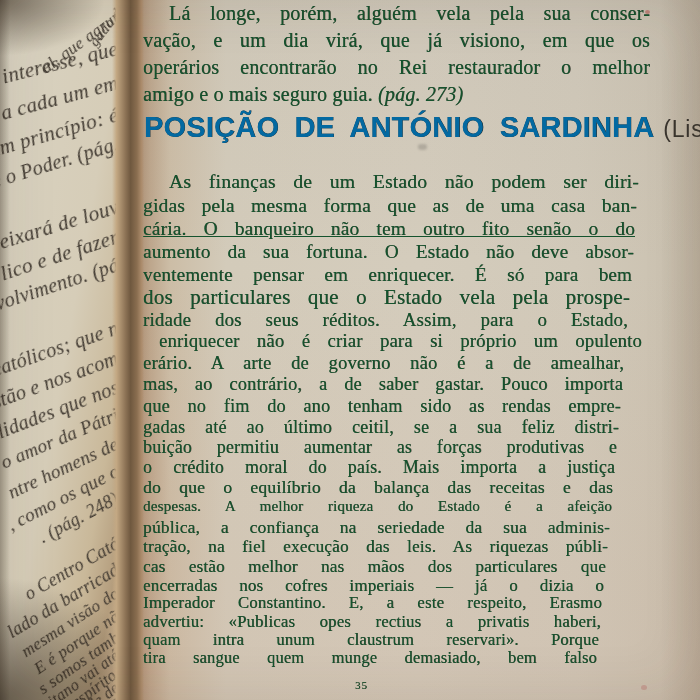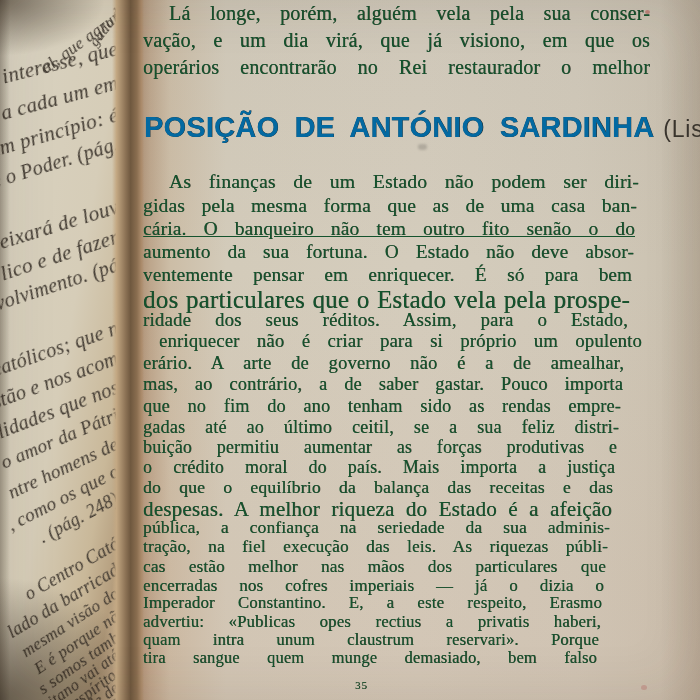--- a/index.html
+++ b/index.html
@@ -86,42 +86,45 @@
 
   <div class="right-page">
     <div class="rp-bg"></div>
 
     <div class="p1">
         <div class="bline p1line jline ink p1-indent" style="top: 2px;">Lá longe, porém, alguém vela pela sua conser-</div>
         <div class="bline p1line jline ink" style="top: 29px;">vação, e um dia virá, que já visiono, em que os</div>
         <div class="bline p1line jline ink" style="top: 56px;">operários encontrarão no Rei restaurador o melhor</div>
       </div>
 
+    <div class="bline p1last ink">
+      <span>amigo e o mais seguro guia. </span><span class="it">(pág. 273)</span>
+    </div>
 
     <div class="heading">
       <span class="h-bold">POSIÇÃO DE ANTÓNIO SARDINHA</span><span class="h-light">(Lisboa, 1943)</span>
     </div>
 
     <div class="p2">
         <div class="bline p2line jline ink p2-indent" style="top: 171px; font-size: 19.6px; width: 496px;">As finanças de um Estado não podem ser diri-</div>
         <div class="bline p2line jline ink" style="top: 194.6px; font-size: 19.46px; width: 494px;">gidas pela mesma forma que as de uma casa ban-</div>
         <div class="bline p2line jline ink" style="top: 217.9px; font-size: 19.32px; width: 492px; text-decoration: underline;">cária. O banqueiro não tem outro fito senão o do</div>
         <div class="bline p2line jline ink" style="top: 241px; font-size: 19.18px; width: 491px;">aumento da sua fortuna. O Estado não deve absor-</div>
         <div class="bline p2line jline ink" style="top: 263.9px; font-size: 19.04px; width: 489px;">ventemente pensar em enriquecer. É só para bem</div>
-        <div class="bline p2line jline ink" style="top: 286.4px; font-size: 25px; width: 487px;">dos particulares que o Estado vela pela prospe-</div>
+        <div class="bline p2line jline ink" style="top: 286.4px; font-size: 21px; width: 487px;">dos particulares que o Estado vela pela prospe-</div>
         <div class="bline p2line jline ink" style="top: 308.8px; font-size: 18.77px; width: 485px;">ridade dos seus réditos. Assim, para o Estado,</div>
         <div class="bline p2line jline ink" style="top: 330.8px; font-size: 18.63px; width: 483px; margin-left: 16px;">enriquecer não é criar para si próprio um opulento</div>
         <div class="bline p2line jline ink" style="top: 352.6px; font-size: 18.49px; width: 481px;">erário. A arte de governo não é a de amealhar,</div>
         <div class="bline p2line jline ink" style="top: 374.2px; font-size: 18.35px; width: 480px;">mas, ao contrário, a de saber gastar. Pouco importa</div>
         <div class="bline p2line jline ink" style="top: 395.5px; font-size: 18.21px; width: 478px;">que no fim do ano tenham sido as rendas empre-</div>
         <div class="bline p2line jline ink" style="top: 416.5px; font-size: 18.07px; width: 476px;">gadas até ao último ceitil, se a sua feliz distri-</div>
         <div class="bline p2line jline ink" style="top: 437.3px; font-size: 17.93px; width: 474px;">buição permitiu aumentar as forças produtivas e</div>
         <div class="bline p2line jline ink" style="top: 457.8px; font-size: 17.79px; width: 472px;">o crédito moral do país. Mais importa a justiça</div>
         <div class="bline p2line jline ink" style="top: 478.1px; font-size: 17.65px; width: 470px;">do que o equilíbrio da balança das receitas e das</div>
-        <div class="bline p2line jline ink" style="top: 498.1px; font-size: 21px; width: 469px;">despesas. A melhor riqueza do Estado é a afeição</div>
+        <div class="bline p2line jline ink" style="top: 498.1px; font-size: 15px; width: 469px;">despesas. A melhor riqueza do Estado é a afeição</div>
         <div class="bline p2line jline ink" style="top: 517.8px; font-size: 17.37px; width: 467px;">pública, a confiança na seriedade da sua adminis-</div>
         <div class="bline p2line jline ink" style="top: 537.3px; font-size: 17.23px; width: 465px;">tração, na fiel execução das leis. As riquezas públi-</div>
         <div class="bline p2line jline ink" style="top: 556.6px; font-size: 17.1px; width: 463px;">cas estão melhor nas mãos dos particulares que</div>
         <div class="bline p2line jline ink" style="top: 575.5px; font-size: 16.96px; width: 461px;">encerradas nos cofres imperiais — já o dizia o</div>
         <div class="bline p2line jline ink" style="top: 594.3px; font-size: 16.82px; width: 459px;">Imperador Constantino. E, a este respeito, Erasmo</div>
         <div class="bline p2line jline ink" style="top: 612.7px; font-size: 16.68px; width: 458px;">advertiu: «Publicas opes rectius a privatis haberi,</div>
         <div class="bline p2line jline ink" style="top: 630.9px; font-size: 16.54px; width: 456px;">quam intra unum claustrum reservari». Porque</div>
         <div class="bline p2line jline ink" style="top: 648.9px; font-size: 16.4px; width: 454px;">tira sangue quem munge demasiado, bem falso</div>
       </div>
 

